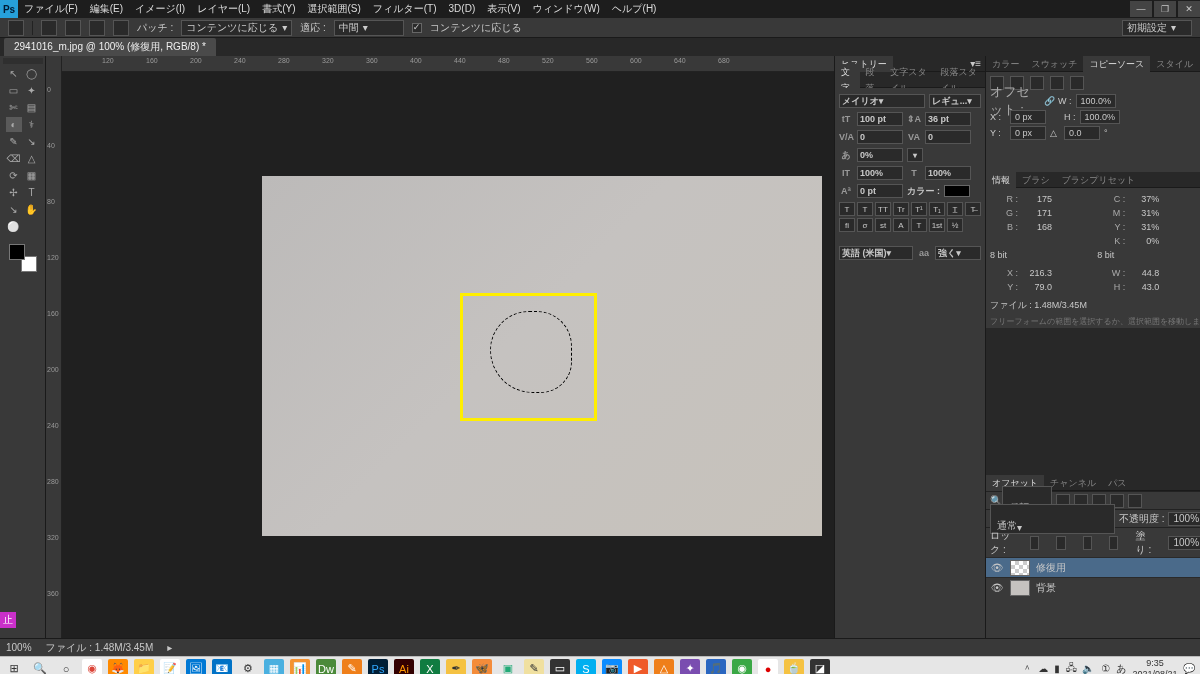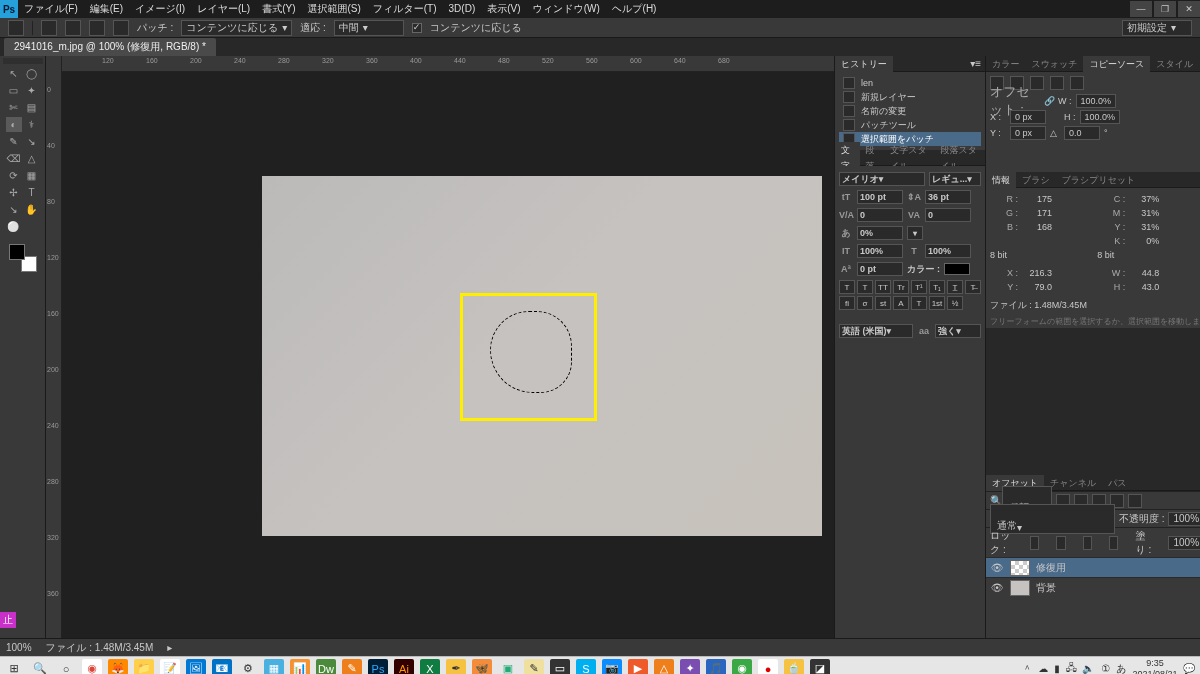--- a/index.html
+++ b/index.html
@@ -205,42 +205,20 @@
     </div>
   </div>
 
   <div class="panels-right">
 
     <div class="panel-col-a">
       <div class="panel-tabs">
         <div class="ptab active">ヒストリー</div>
         <div class="ptab-opts">▾≡</div>
       </div>
-      <div class="panel-body" id="history-body" style="height:78px">
-          <div class="history-item">
-            <div class="hist-icon"></div>
-            <span>len</span>
-          </div>
-          <div class="history-item">
-            <div class="hist-icon"></div>
-            <span>新規レイヤー</span>
-          </div>
-          <div class="history-item">
-            <div class="hist-icon"></div>
-            <span>名前の変更</span>
-          </div>
-          <div class="history-item">
-            <div class="hist-icon"></div>
-            <span>パッチツール</span>
-          </div>
-          <div class="history-item sel">
-            <div class="hist-icon"></div>
-            <span>選択範囲をパッチ</span>
-          </div>
-        </div>
 
       <div class="panel-tabs" id="char-tabs">
           <div class="ptab active">文字</div>
           <div class="ptab">段落</div>
           <div class="ptab">文字スタイル</div>
           <div class="ptab">段落スタイル</div>
         </div>
       <div class="panel-body" style="flex:1">
         <div class="char-row">
           <div class="char-field" style="flex:1"><span>メイリオ</span> ▾</div>

